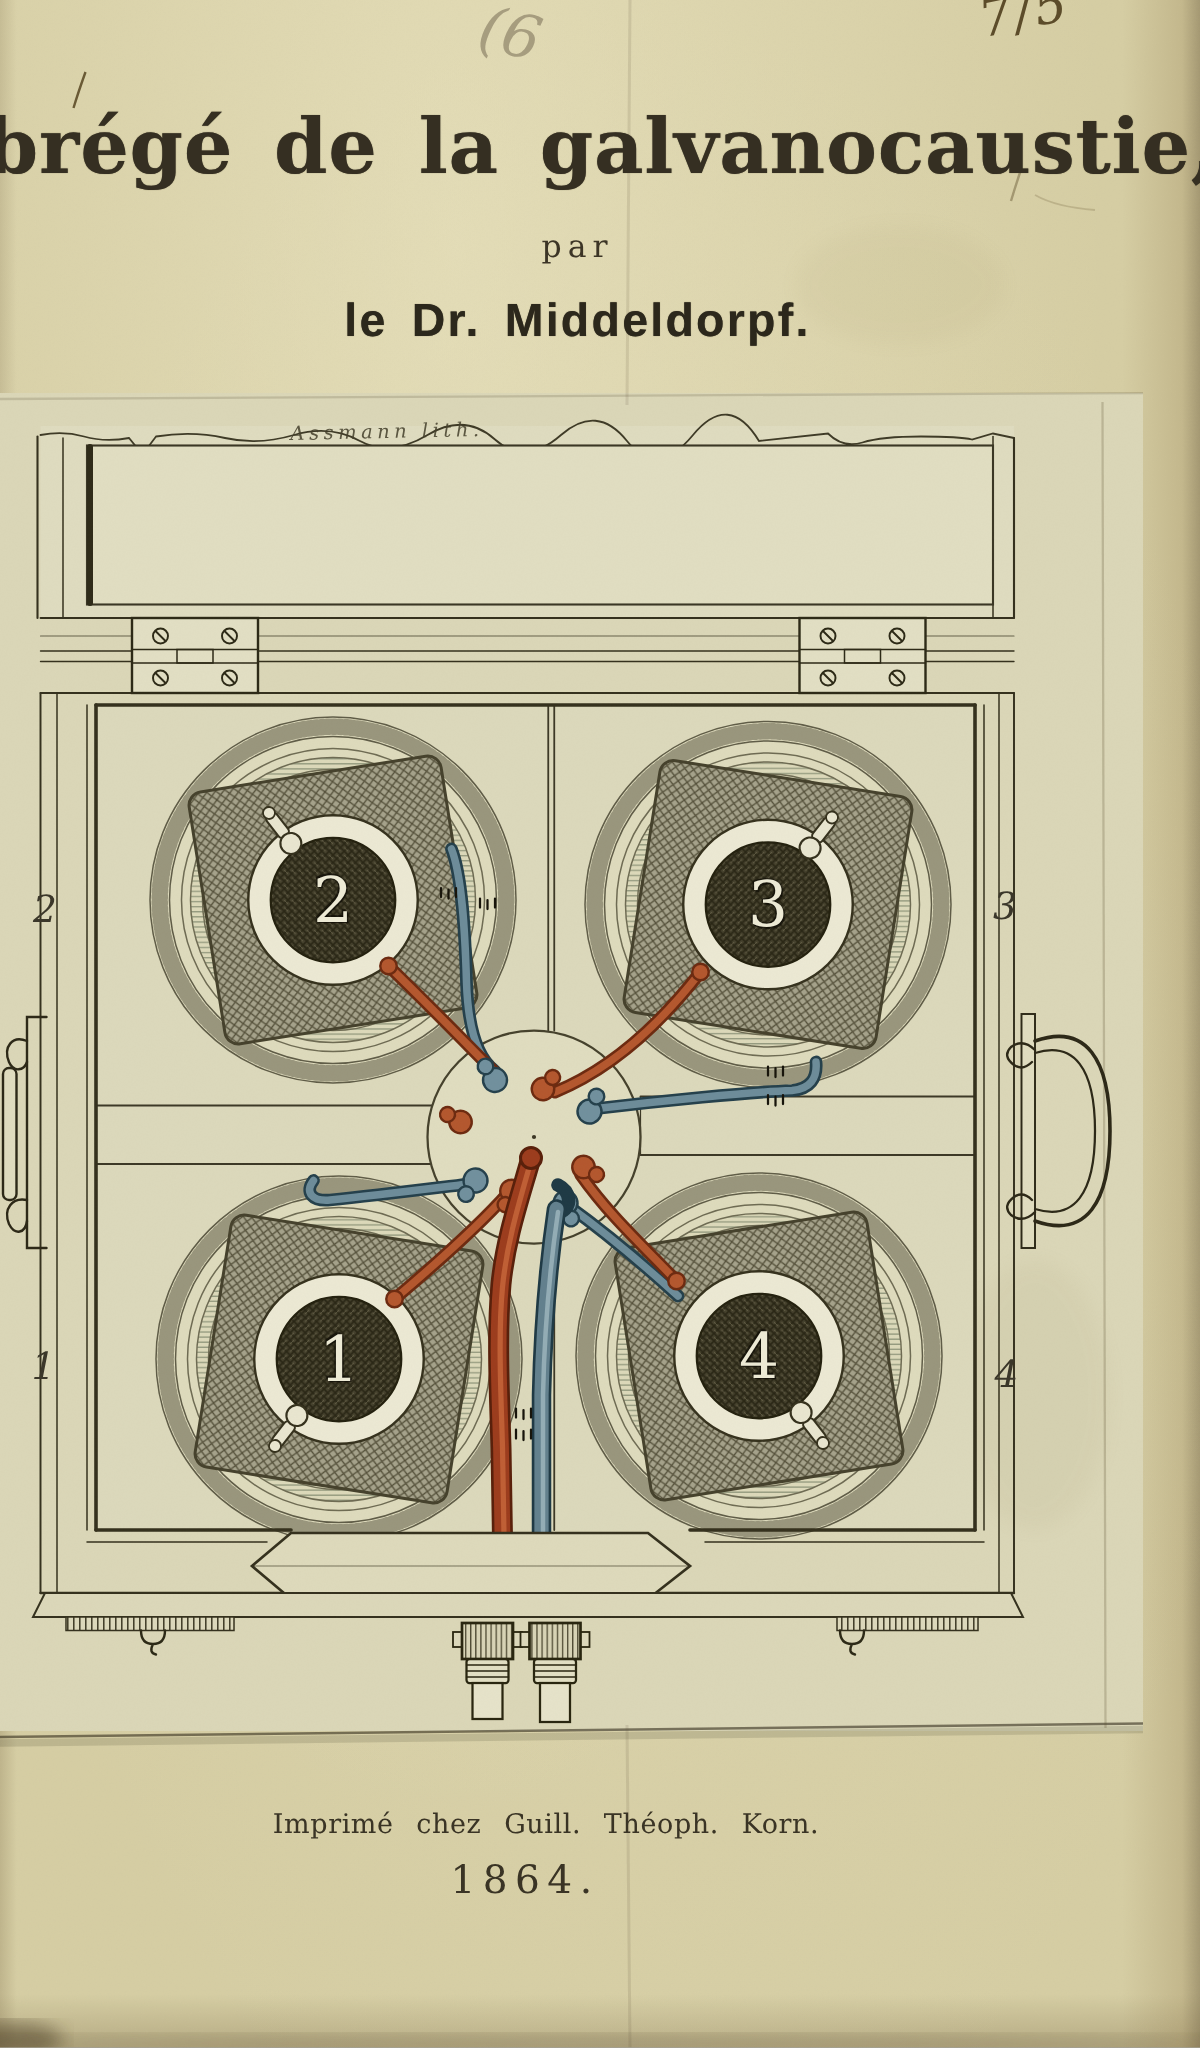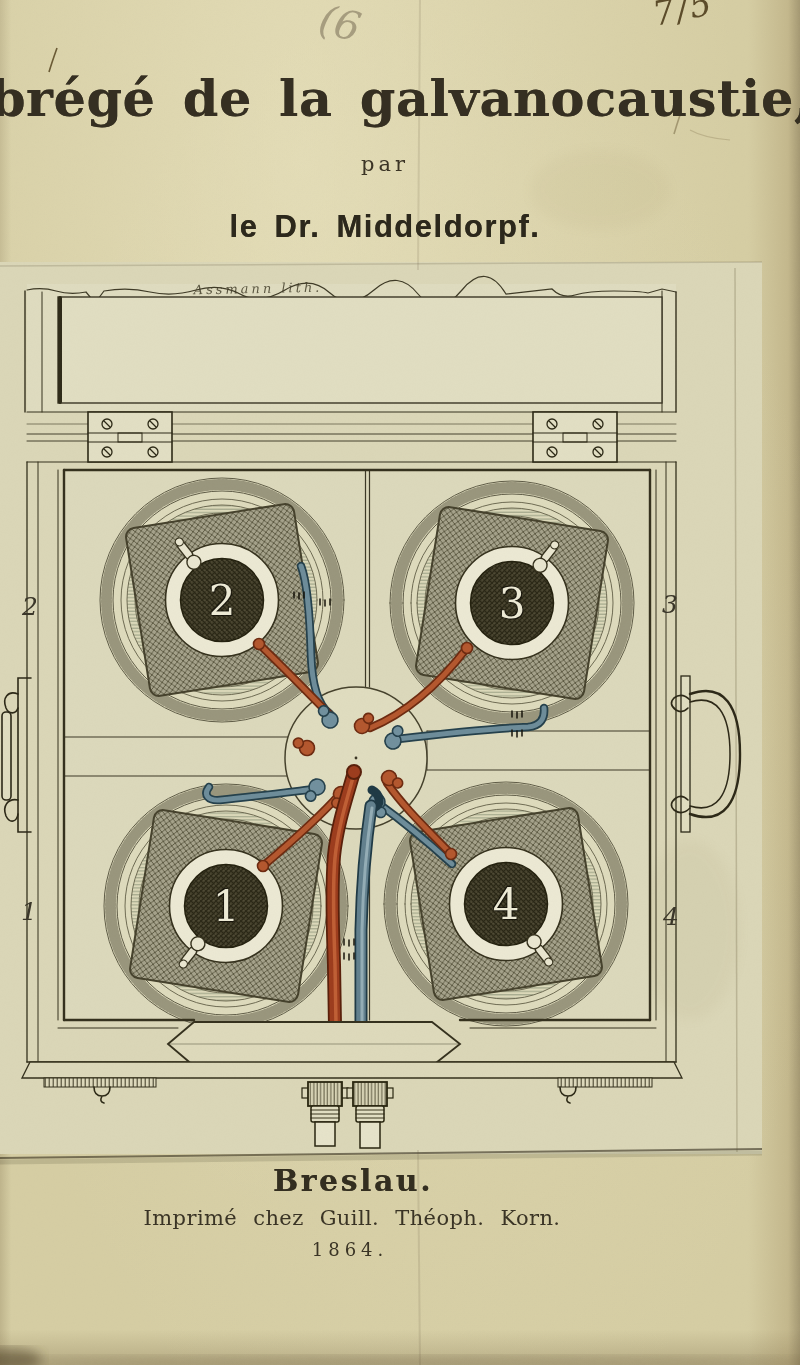--- a/index.html
+++ b/index.html
@@ -14,27 +14,27 @@
     font-family:"DejaVu Serif", serif;
   }
   .art{position:absolute;left:0;top:0;z-index:1;}
   .txt{position:absolute;z-index:3;white-space:nowrap;transform:translate(-50%,0);}
   .title{
     left:381px;top:68px;font-size:51px;font-weight:600;color:#36302394;
     color:#352f22;letter-spacing:.5px;word-spacing:9px;text-shadow:0 0 .6px rgba(45,38,22,.7);
   }
   .byline{left:385px;top:152px;font-size:21px;color:#3c3526;letter-spacing:4px;}
   .author{
-    left:385px;top:209px;font-family:"Liberation Sans", sans-serif;font-weight:bold;
+    left:385px;top:196px;font-family:"Liberation Sans", sans-serif;font-weight:bold;
     font-size:31px;color:#2c281c;letter-spacing:1.5px;word-spacing:6px;
     text-shadow:0 0 .5px rgba(40,34,20,.8);
   }
   .city{left:353px;top:1163px;font-size:30px;font-weight:bold;color:#332e20;letter-spacing:2.5px;text-shadow:0 0 .6px rgba(45,38,22,.6);}
-  .printer{left:352px;top:1206px;font-size:21px;color:#3a3425;word-spacing:9px;letter-spacing:.4px;}
-  .year{left:350px;top:1239px;font-size:18px;color:#3a3425;letter-spacing:5px;}
+  .printer{left:364px;top:1206px;font-size:18px;color:#3a3425;word-spacing:9px;letter-spacing:.4px;}
+  .year{left:350px;top:1239px;font-size:26px;color:#3a3425;letter-spacing:5px;}
   .discnum{
     z-index:3;font-size:42px;color:#ece9d4;transform:translate(-50%,-50%);
     text-shadow:0 0 2px rgba(10,8,2,.9), 1px 1px 0 rgba(10,8,2,.55), -1px -1px 0 rgba(10,8,2,.55);
   }
   .marginnum{z-index:3;font-size:25px;font-style:italic;color:#3b372a;transform:translate(-50%,-50%);}
   .sig{
     left:258px;top:281px;font-size:13px;font-style:italic;color:#45402c;
     letter-spacing:3px;transform:translate(-50%,0) rotate(-1.2deg);opacity:.85;
   }
   .hw-ink{
@@ -366,20 +366,19 @@
 <div class="txt discnum" style="left:226px;top:906px;">1</div>
 <div class="txt discnum" style="left:222px;top:600px;">2</div>
 <div class="txt discnum" style="left:512px;top:603px;">3</div>
 <div class="txt discnum" style="left:506px;top:904px;">4</div>
 
 <div class="txt marginnum" style="left:29px;top:911px;">1</div>
 <div class="txt marginnum" style="left:30px;top:606px;">2</div>
 <div class="txt marginnum" style="left:670px;top:604px;">3</div>
 <div class="txt marginnum" style="left:671px;top:916px;">4</div>
 
-<div class="txt city">Breslau.</div>
 <div class="txt printer">Imprimé chez Guill. Théoph. Korn.</div>
 <div class="txt year">1864.</div>
 
 <div class="txt hw-ink">7/5</div>
 <div class="txt hw-pencil">(6</div>
 
 </div>
 
 </body></html>

